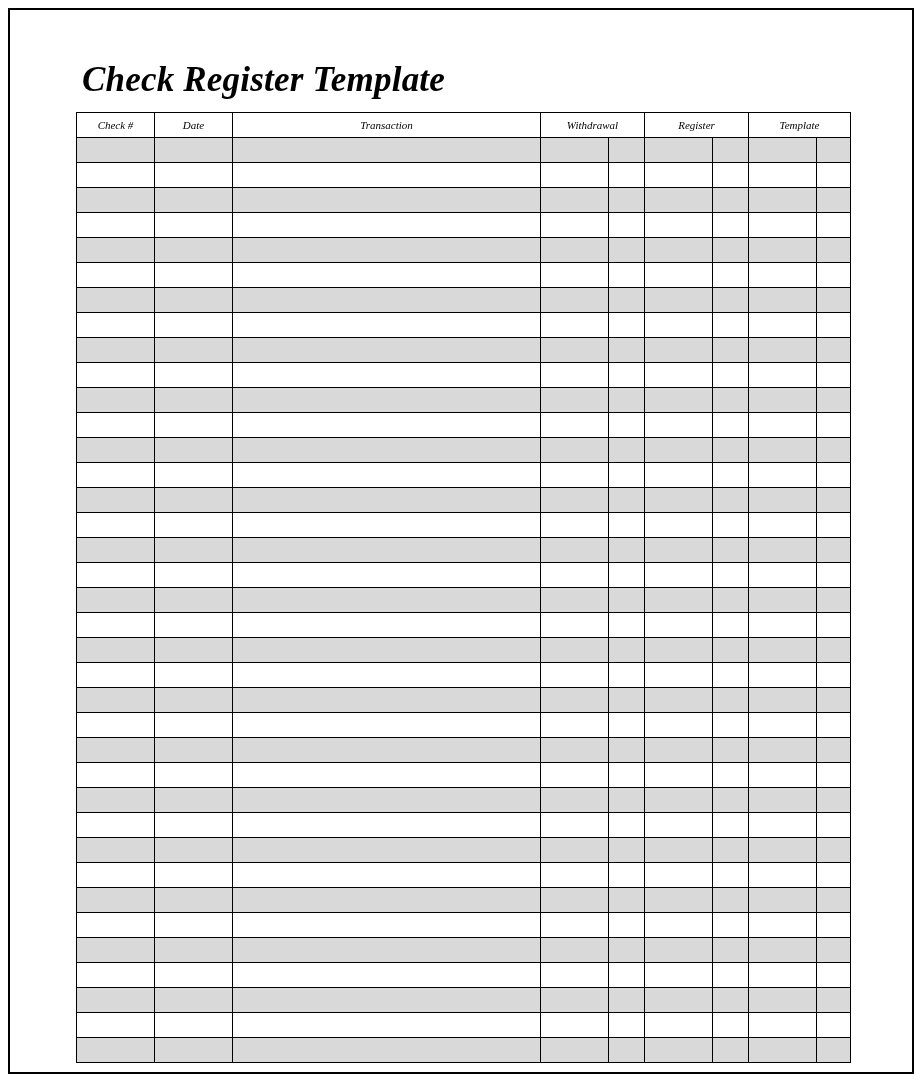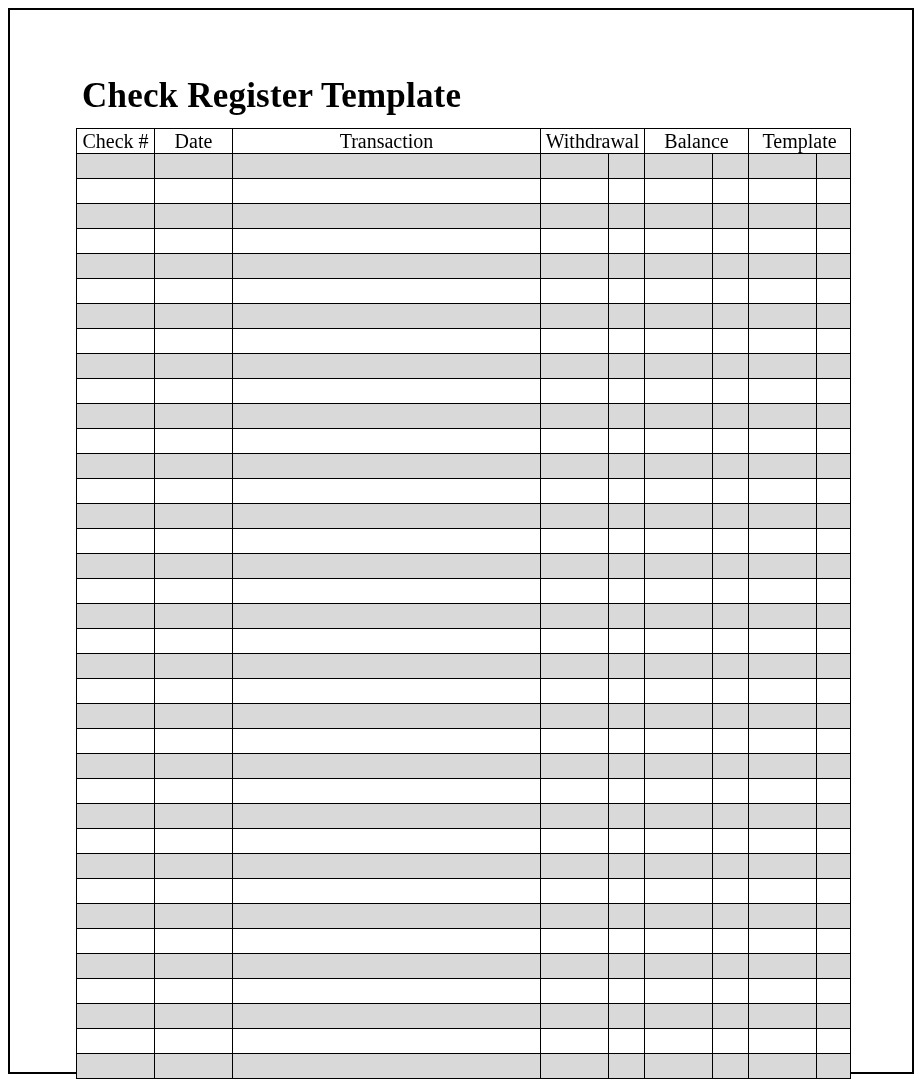--- a/index.html
+++ b/index.html
@@ -19,22 +19,23 @@
     top: 8px;
     width: 906px;
     height: 1066px;
     border: 2px solid #000000;
     background: #ffffff;
     box-sizing: border-box;
   }
   #sheet {
     position: absolute;
     left: 66px;
-    top: 64px;
+    top: 48px;
     width: 774px;
+    font-style: italic;
   }
   #doc-title {
     font-family: "Liberation Serif", serif;
     font-weight: bold;
     font-size: 35px;
     line-height: 44px;
     color: #000000;
     margin: 0 0 10px 6px;
     letter-spacing: 0.2px;
   }
@@ -46,21 +47,21 @@
   }
   table.register th,
   table.register td {
     border: 1px solid #000000;
     padding: 0;
     margin: 0;
   }
   table.register thead th {
     height: 24px;
     font-weight: normal;
-    font-size: 20px;
+    font-size: 11px;
     line-height: 22px;
     text-align: center;
     vertical-align: middle;
     background: #ffffff;
     color: #000000;
   }
   table.register tbody td {
     height: 24px;
   }
   tr.row-shaded td {
@@ -99,21 +100,21 @@
         <col class="c-dp-cents">
         <col class="c-bl-main">
         <col class="c-bl-cents">
       </colgroup>
       <thead>
         <tr>
           <th>Check #</th>
           <th>Date</th>
           <th>Transaction</th>
           <th colspan="2">Withdrawal</th>
-          <th colspan="2">Balance</th>
+          <th colspan="2">Register</th>
           <th colspan="2">Template</th>
         </tr>
       </thead>
       <tbody id="register-body">
           <tr class="row-shaded">
             <td></td>
             <td></td>
             <td></td>
             <td></td>
             <td></td>

